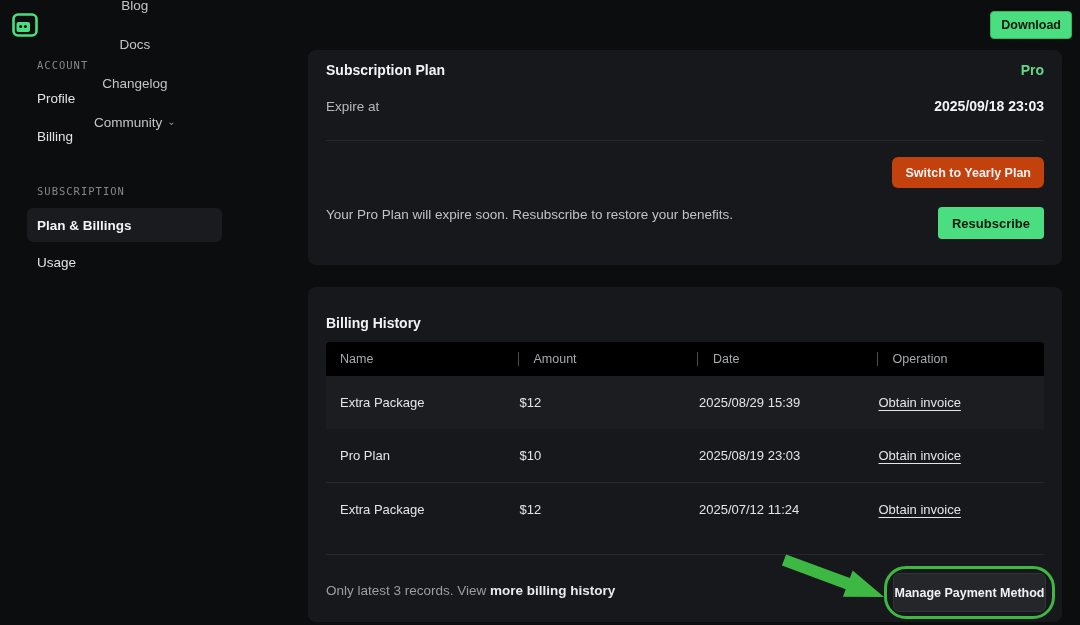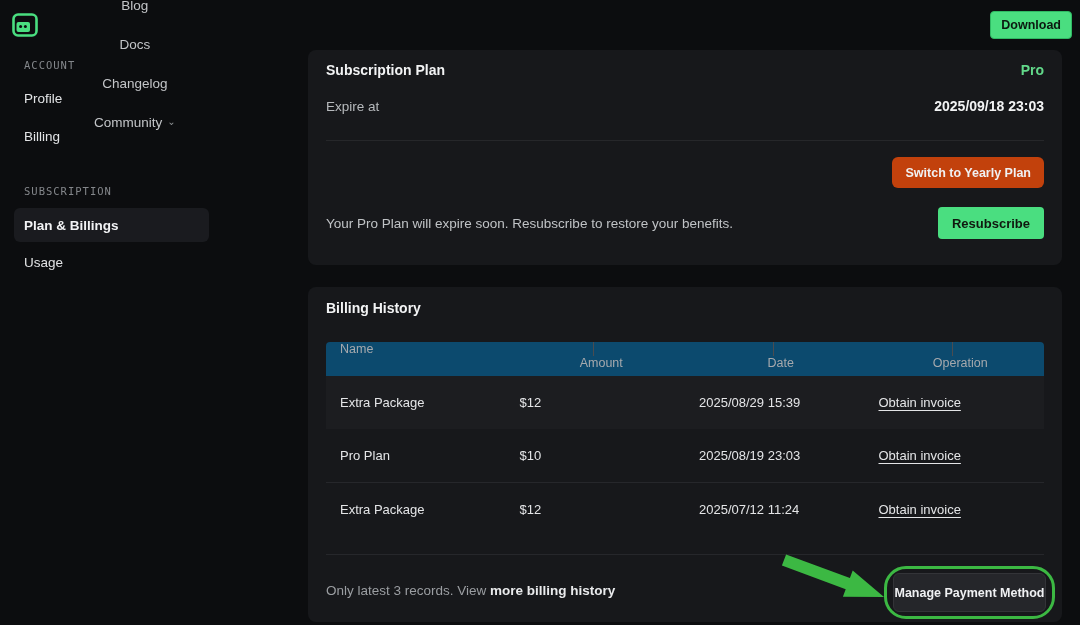--- a/index.html
+++ b/index.html
@@ -10,21 +10,21 @@
   .nav{position:absolute;top:0;left:0;right:0;height:50px;display:flex;align-items:center;}
   .logo{position:absolute;left:12px;top:13px;width:26px;height:24px;cursor:pointer;}
   .nav-menu{display:flex;gap:24px;margin-left:94px;align-items:center;flex-direction:column;}
   .nav-item{font-size:13.5px;color:#c3c5c8;display:flex;align-items:center;gap:5px;cursor:pointer;white-space:nowrap;}
   .chev{font-size:10px;color:#8e9194;line-height:1;transform:translateY(-1px);}
   .download-btn{position:absolute;right:8px;top:11px;height:28px;padding:0 10px;background:#4ade80;
     border:1px solid #2fb963;color:#0c1810;font-weight:700;font-size:12.5px;border-radius:4px;
     display:flex;align-items:center;cursor:pointer;box-sizing:border-box;}
 
   
-  .sidebar{position:absolute;top:50px;left:4px;width:300px;bottom:0;}
+  .sidebar{position:absolute;top:50px;left:17px;width:300px;bottom:0;}
   .section-label{position:absolute;left:20px;font-family:"DejaVu Sans Mono",monospace;font-size:10.5px;
     letter-spacing:1px;color:#84878b;}
   .side-item{position:absolute;left:10px;width:195px;height:34px;display:flex;align-items:center;
     padding-left:10px;box-sizing:border-box;font-size:13.5px;color:#e2e3e5;border-radius:6px;cursor:pointer;}
   .side-item.active{background:#1a1b1f;font-weight:600;color:#f2f3f5;}
 
   
   .panel{position:absolute;left:308px;width:754px;background:#17181b;border-radius:8px;}
   #panel-subscription{top:50px;height:215px;}
   #panel-billing{top:287px;height:335px;}
@@ -32,32 +32,32 @@
   .sp-title-row{position:absolute;top:12px;left:18px;right:18px;display:flex;justify-content:space-between;align-items:center;}
   .panel-title{font-size:14px;font-weight:700;color:#f2f3f4;}
   .pro-badge{font-size:14px;font-weight:700;color:#62d98a;}
   .sp-expire-row{position:absolute;top:48px;left:18px;right:18px;display:flex;justify-content:space-between;align-items:center;}
   .label-gray{font-size:13.5px;color:#b7babd;}
   .value-strong{font-size:14px;font-weight:700;color:#f2f3f4;}
   .sp-divider{position:absolute;top:90px;left:18px;right:18px;height:1px;background:#26272a;}
   .switch-btn{position:absolute;top:107px;right:18px;height:31px;padding:0 13px;background:#c2410c;
     border-radius:6px;color:#f0f1f2;font-size:12.5px;font-weight:700;display:flex;align-items:center;cursor:pointer;}
   .sp-msg-row{position:absolute;top:157px;left:18px;right:18px;height:32px;display:flex;
-    justify-content:space-between;align-items:center;}
+    justify-content:space-between;align-items:flex-start;}
   .notice-text{font-size:13.5px;color:#c0c3c6;}
   .resub-btn{height:32px;padding:0 14px;background:#4ade80;border-radius:4px;color:#10180f;
     font-weight:700;font-size:13px;display:flex;align-items:center;cursor:pointer;}
 
   
-  .bh-title{position:absolute;top:13px;left:18px;}
+  .bh-title{position:absolute;top:28px;left:18px;}
   .bh-table{position:absolute;top:55px;left:18px;right:18px;}
-  .t-header{display:flex;height:34px;background:#0c4a6e;border-radius:4px 4px 0 0;align-items:flex-start;}
+  .t-header{display:flex;height:34px;background:#000000;border-radius:4px 4px 0 0;align-items:center;}
   .t-col{width:25%;box-sizing:border-box;display:flex;align-items:center;padding-left:14px;}
   .t-header .t-col{color:#a6a9ad;font-size:12.5px;}
-  .t-header .t-col.with-sep{padding-left:12px;flex-direction:column;}
+  .t-header .t-col.with-sep{padding-left:12px;}
   .v-sep{width:1px;height:14px;background:#4a4c50;margin-right:15px;flex:none;}
   .t-row{display:flex;height:53px;align-items:center;font-size:13px;color:#e4e5e7;}
   .t-row.striped{background:#1c1d20;}
   .t-row.b-bottom{border-bottom:1px solid #26272b;}
   .t-spacer{height:18px;border-bottom:1px solid #26272b;}
   .invoice-link{text-decoration:underline;text-underline-offset:3px;color:#e4e5e7;cursor:pointer;}
 
   .bh-footer-note{position:absolute;top:296px;left:18px;font-size:13.5px;}
   .note-gray{color:#9b9ea2;}
   .note-link{color:#e9eaec;font-weight:600;cursor:pointer;}

